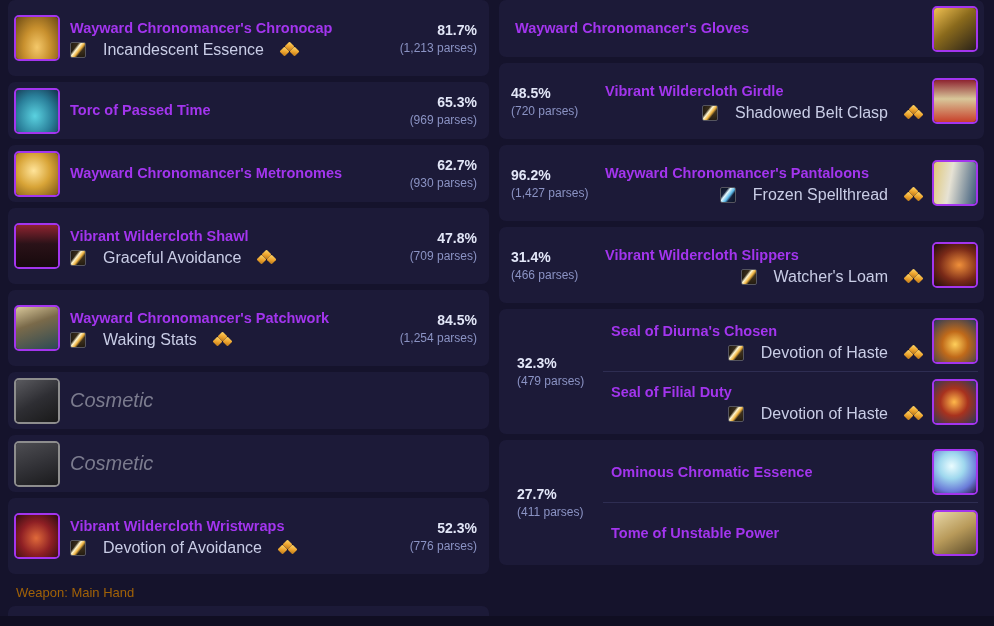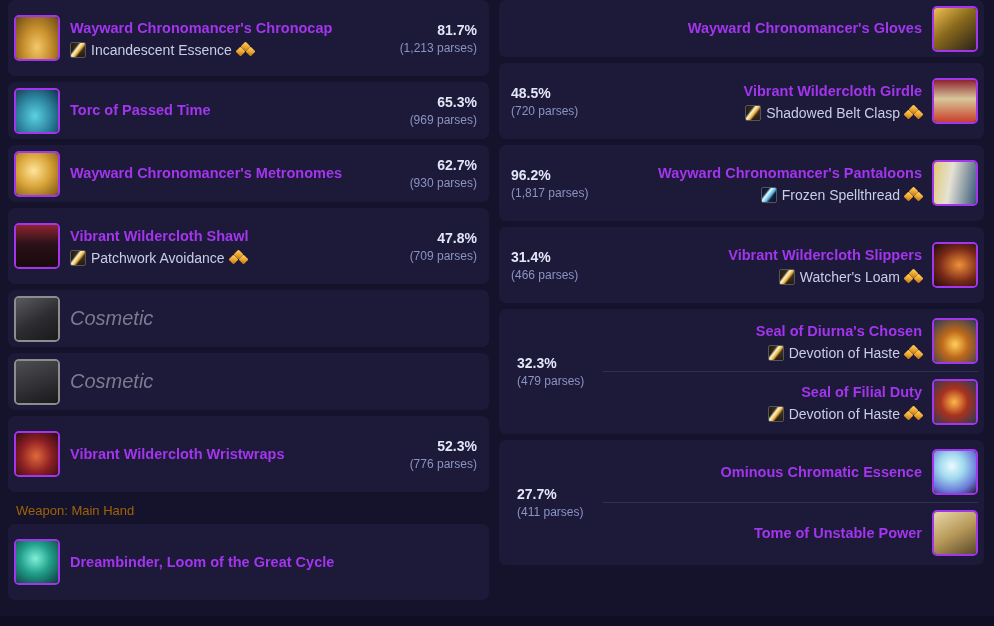--- a/index.html
+++ b/index.html
@@ -36,42 +36,42 @@
     border: 2px solid #a335ee;
     overflow: hidden;
     position: relative;
     background: #20142e;
   }
   .icon.cosmetic { border-color: #8d8d8d; }
   .icon .art { position: absolute; inset: 0; }
 
   
   .namewrap { flex: 1 1 auto; min-width: 0; padding: 0 10px; }
-  .namewrap.right { text-align: right; }
+  .namewrap.right { text-align: left; }
   .iname {
     color: #a335ee;
     font-size: 14.5px;
     font-weight: bold;
     line-height: 19px;
     white-space: nowrap;
     overflow: hidden;
     text-overflow: ellipsis;
   }
   .iname.cosmetic {
     color: #7b7b8e;
     font-style: italic;
     font-weight: normal;
     font-size: 20px;
   }
   .enchline {
     display: flex;
     align-items: center;
-    gap: 5px;
+    gap: 17px;
     margin-top: 4px;
-    font-size: 14px;
+    font-size: 16px;
     color: #c9cde6;
     line-height: 16px;
   }
   .enchline.right { justify-content: flex-end; }
 
   
   .ench-icon {
     width: 16px; height: 16px;
     flex: 0 0 16px;
     border-radius: 2px;
@@ -183,31 +183,52 @@
           </div>
         </div>
         <div class="row tall">
           <div class="icon">
             <div class="art" style="background-image: linear-gradient(rgb(142, 36, 48) 0%, rgb(42, 18, 24) 45%, rgb(23, 9, 12) 100%), radial-gradient(circle at 50% 20%, rgb(216, 86, 106) 0%, rgb(58, 24, 32) 70%); background-size: cover;"></div>
           </div>
           <div class="namewrap">
             <div class="iname">Vibrant Wildercloth Shawl</div>
             <div class="enchline">
               <span class="ench-icon"></span>
-              <span>Patchwork Avoidance</span>
+              <span>Graceful Avoidance</span>
               <span class="gems">
                 <i></i>
                 <i></i>
                 <i></i>
               </span>
             </div>
           </div>
           <div class="stats">
             <div class="pct">47.8%</div>
             <div class="parses">(709 parses)</div>
+          </div>
+        </div>
+        <div class="row tall">
+          <div class="icon">
+            <div class="art" style="background-image: linear-gradient(160deg, rgb(216, 199, 154) 0%, rgb(122, 106, 74) 40%, rgb(44, 74, 85) 100%); background-size: cover;"></div>
+          </div>
+          <div class="namewrap">
+            <div class="iname">Wayward Chronomancer's Patchwork</div>
+            <div class="enchline">
+              <span class="ench-icon"></span>
+              <span>Waking Stats</span>
+              <span class="gems">
+                <i></i>
+                <i></i>
+                <i></i>
+              </span>
+            </div>
+          </div>
+          <div class="stats">
+            <div class="pct">84.5%</div>
+            <div class="parses">(1,254 parses)</div>
           </div>
         </div>
         <div class="row">
           <div class="icon cosmetic">
             <div class="art" style="background-image: linear-gradient(150deg, rgb(90, 90, 95) 0%, rgb(46, 46, 51) 50%, rgb(25, 25, 25) 100%); background-size: cover;"></div>
           </div>
           <div class="namewrap">
             <div class="iname cosmetic">Cosmetic</div>
           </div>
           <div class="stats"></div>
@@ -220,20 +241,29 @@
             <div class="iname cosmetic">Cosmetic</div>
           </div>
           <div class="stats"></div>
         </div>
         <div class="row tall">
           <div class="icon">
             <div class="art" style="background-image: radial-gradient(at 48% 55%, rgb(224, 106, 58) 0%, rgb(142, 31, 36) 50%, rgb(42, 12, 16) 100%); background-size: cover;"></div>
           </div>
           <div class="namewrap">
             <div class="iname">Vibrant Wildercloth Wristwraps</div>
+            <div class="enchline">
+              <span class="ench-icon"></span>
+              <span>Devotion of Avoidance</span>
+              <span class="gems">
+                <i></i>
+                <i></i>
+                <i></i>
+              </span>
+            </div>
           </div>
           <div class="stats">
             <div class="pct">52.3%</div>
             <div class="parses">(776 parses)</div>
           </div>
         </div>
         <div class="sectlabel">Weapon: Main Hand</div>
         <div class="row tall">
           <div class="icon">
             <div class="art" style="background-image: radial-gradient(circle at 46% 42%, rgb(127, 240, 216) 0%, rgb(34, 160, 140) 45%, rgb(13, 58, 58) 100%); background-size: cover;"></div>
@@ -270,21 +300,21 @@
               </span>
             </div>
           </div>
           <div class="icon">
             <div class="art" style="background-image: linear-gradient(rgb(142, 36, 48) 0%, rgb(216, 199, 154) 45%, rgb(200, 64, 42) 100%); background-size: cover;"></div>
           </div>
         </div>
         <div class="row tall">
           <div class="stats left">
             <div class="pct">96.2%</div>
-            <div class="parses">(1,817 parses)</div>
+            <div class="parses">(1,427 parses)</div>
           </div>
           <div class="namewrap right">
             <div class="iname">Wayward Chronomancer's Pantaloons</div>
             <div class="enchline right">
               <span class="ench-icon blue"></span>
               <span>Frozen Spellthread</span>
               <span class="gems">
                 <i></i>
                 <i></i>
                 <i></i>

